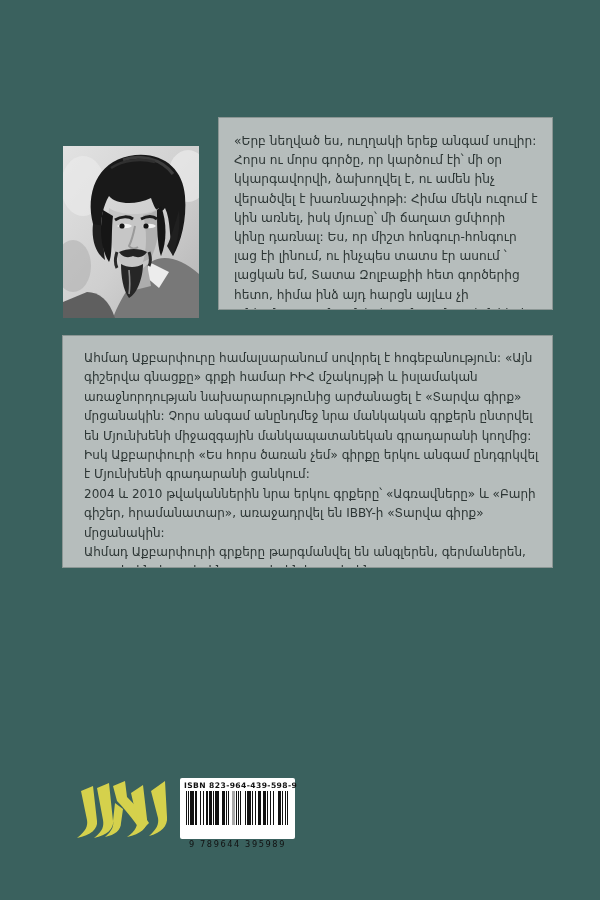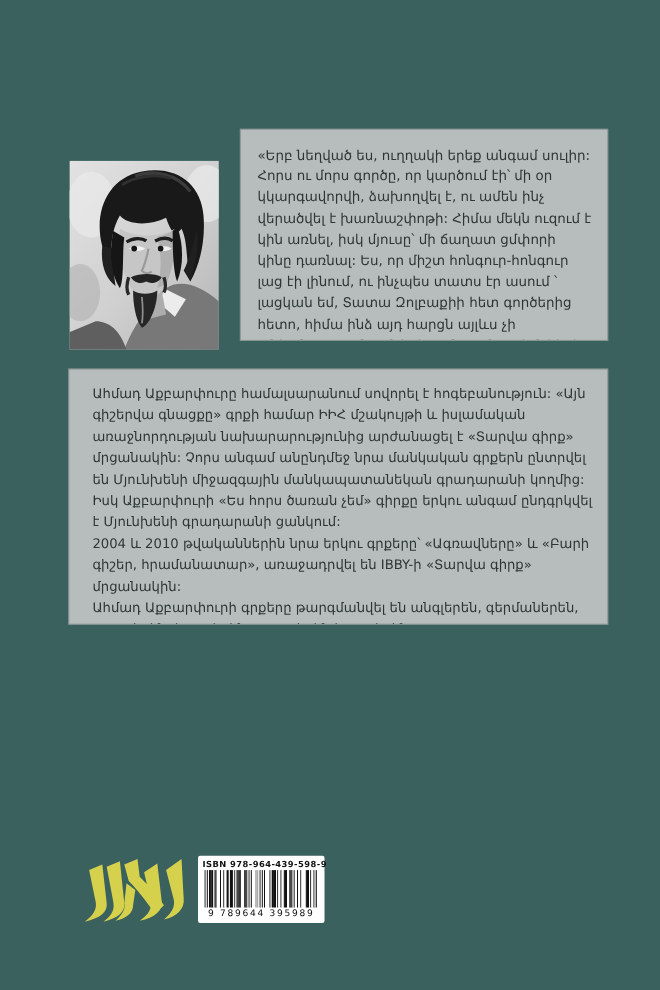--- a/index.html
+++ b/index.html
@@ -21,21 +21,21 @@
   .photo-frame svg{display:block;}
   .logo{position:absolute;left:73px;top:781px;width:96px;height:60px;}
   .barcode{
     position:absolute;left:180px;top:778px;width:115px;height:61px;
     background:#ffffff;border-radius:2px;box-sizing:border-box;
     padding:3px 4px 2px 4px;text-align:center;color:#111;
   }
   .isbn-label{font-size:7.6px;font-weight:bold;letter-spacing:.4px;white-space:nowrap;line-height:9px;}
   .bars{height:34px;margin:1px 2px 0 2px;display:flex;align-items:stretch;}
   .bars .m{height:100%;}
-  .barcode-digits{font-size:8.2px;letter-spacing:1.6px;line-height:9px;white-space:nowrap;margin-top:1px;font-family:"DejaVu Sans",sans-serif;}
+  .barcode-digits{font-size:8.2px;letter-spacing:1.6px;line-height:9px;white-space:nowrap;margin-top:15px;font-family:"DejaVu Sans",sans-serif;}
 </style>
 </head>
 <body>
 
 <div class="cover">
 
   <div class="photo-frame">
     <svg width="136" height="172" viewBox="0 0 136 172">
       <defs>
         <linearGradient id="pbg" x1="0" y1="0" x2="1" y2="1">
@@ -109,21 +109,21 @@
         <path d="M42,22 L50,28 L48,42 C48,49 42,54 32,56 C39,50 41,45 40,40 Z"></path>
 
         <path d="M58,12 L70,4 L74,38 C75,47 68,53 54,56 C63,50 65,44 64,38 Z"></path>
 
         <path d="M78,10 L92,0 L94,36 C95,45 88,52 76,55 C84,48 86,43 85,37 Z"></path>
       </g>
     </svg>
   </div>
 
   <div class="barcode">
-    <div class="isbn-label">ISBN  978-964-439-598-9</div>
+    <div class="isbn-label">ISBN  823-964-439-598-9</div>
     <div class="bars" id="bars">
         <div class="m" style="width: 1.05263%; background: rgb(17, 17, 17);"></div>
         <div class="m" style="width: 1.05263%; background: rgb(255, 255, 255);"></div>
         <div class="m" style="width: 1.05263%; background: rgb(17, 17, 17);"></div>
         <div class="m" style="width: 1.05263%; background: rgb(255, 255, 255);"></div>
         <div class="m" style="width: 1.05263%; background: rgb(17, 17, 17);"></div>
         <div class="m" style="width: 1.05263%; background: rgb(17, 17, 17);"></div>
         <div class="m" style="width: 1.05263%; background: rgb(17, 17, 17);"></div>
         <div class="m" style="width: 1.05263%; background: rgb(255, 255, 255);"></div>
         <div class="m" style="width: 1.05263%; background: rgb(17, 17, 17);"></div>

